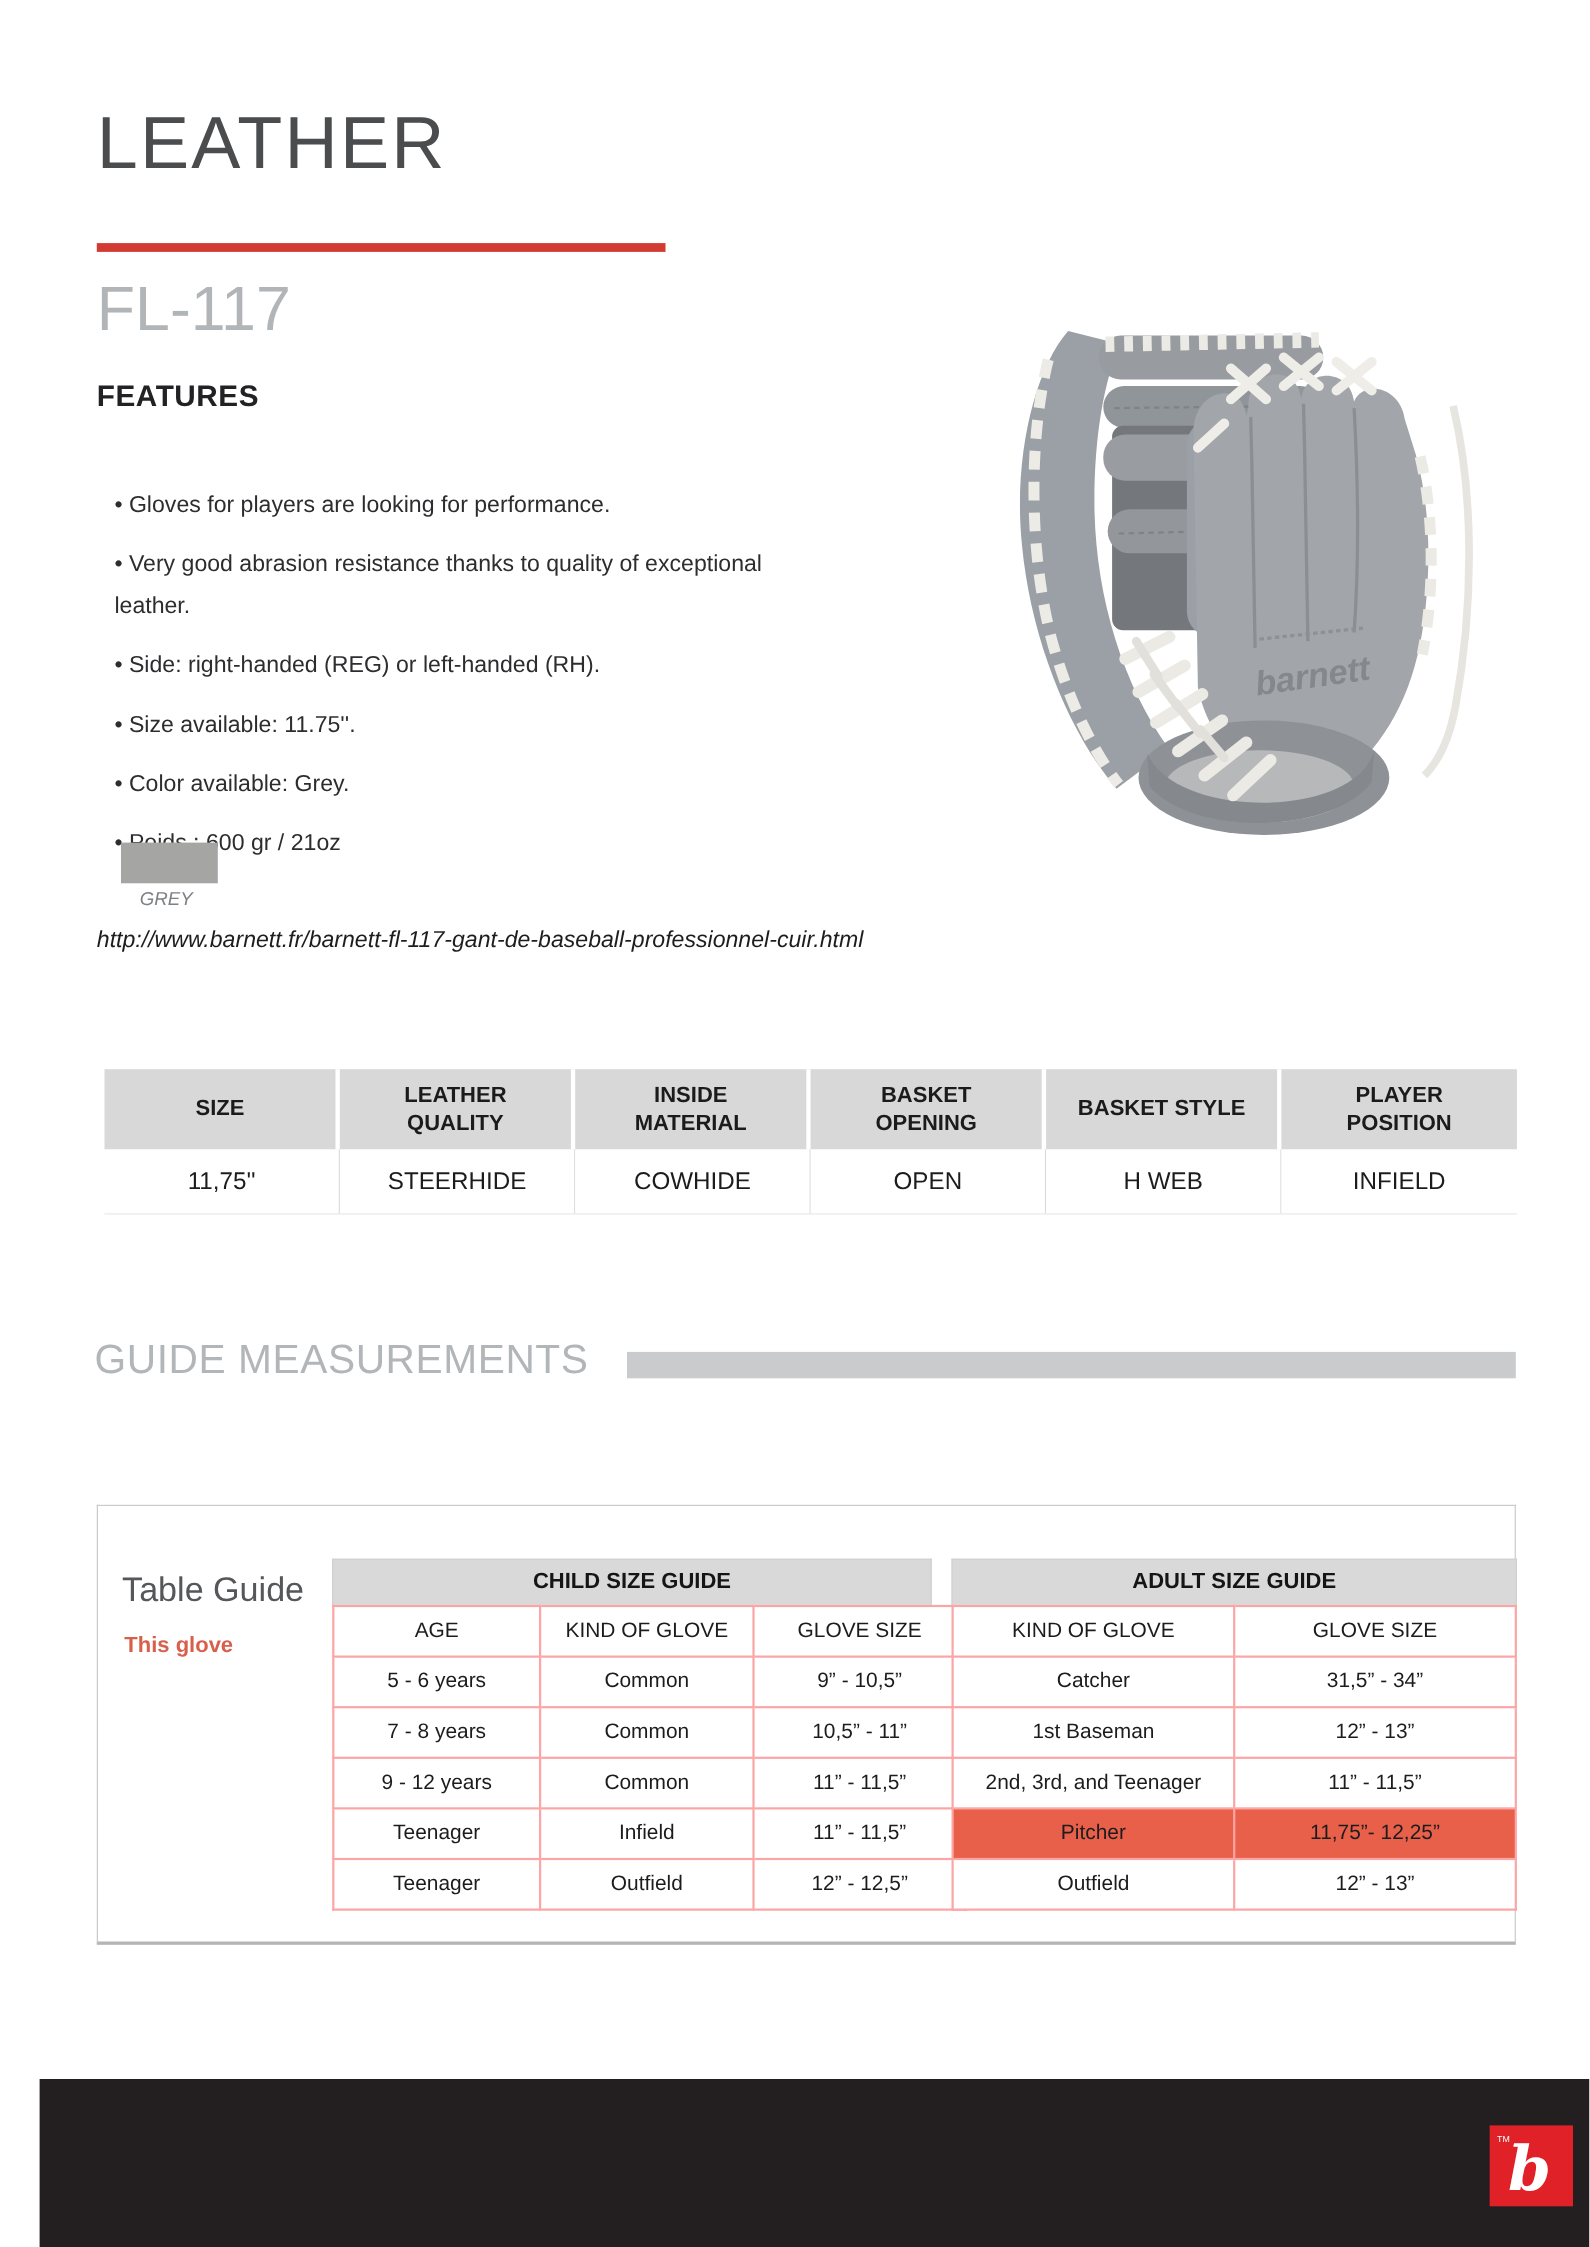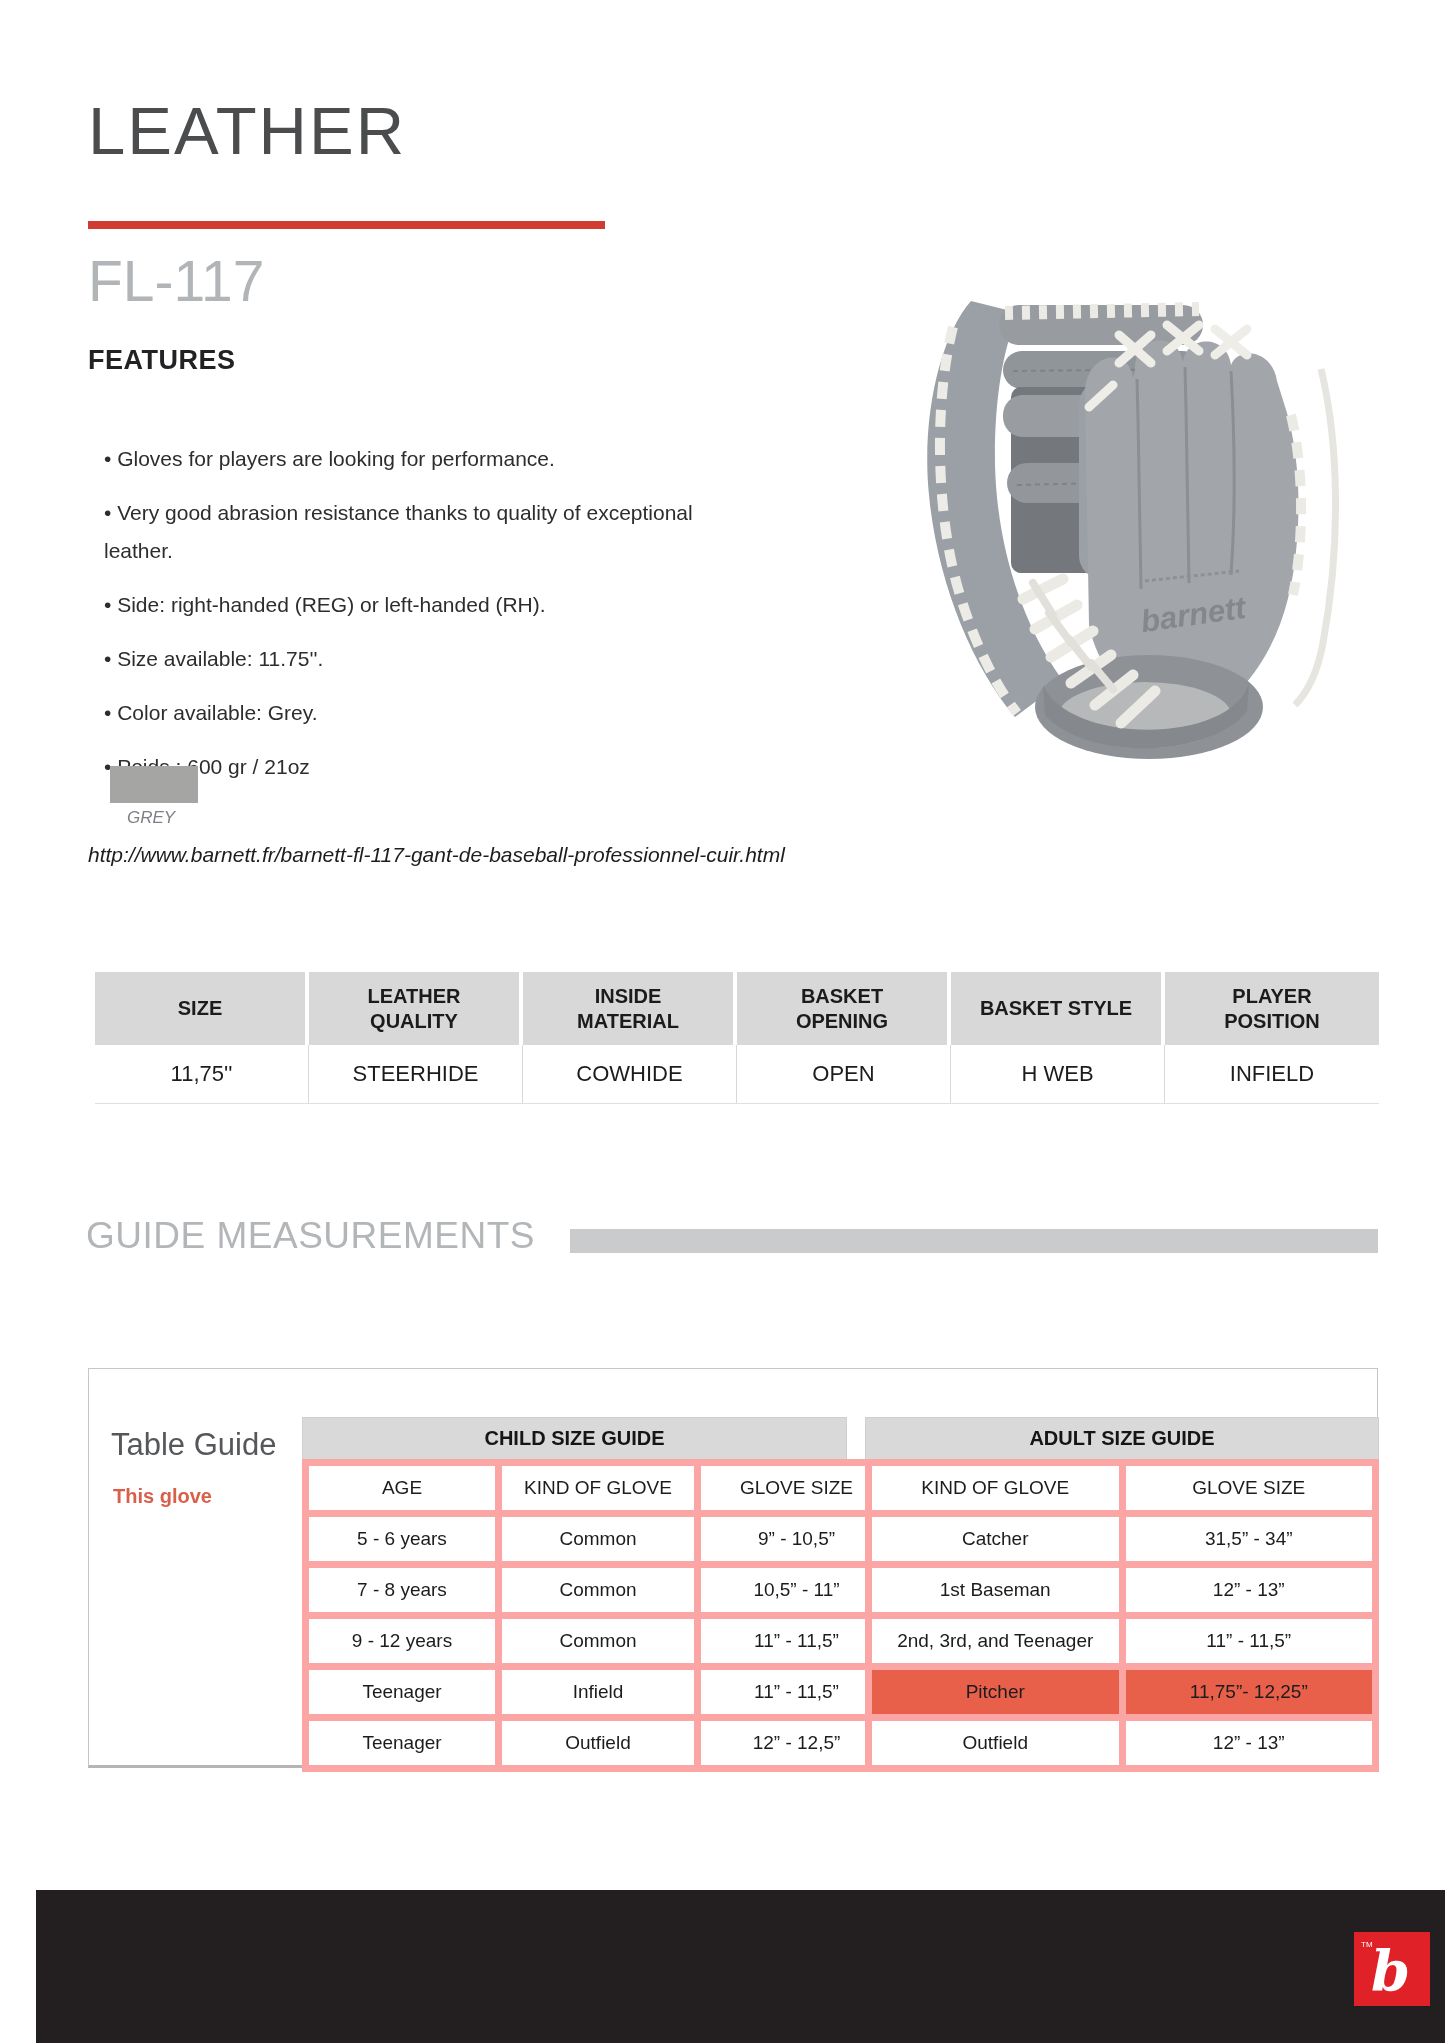--- a/index.html
+++ b/index.html
@@ -51,21 +51,21 @@
 
   .size-table { position:absolute; top:48px; }
   .size-table.child { left:213px; width:545px; }
   .size-table.adult { left:776px; width:514px; }
   .band {
     background:#d9d9d9; height:42px; display:flex; align-items:center; justify-content:center;
     font-weight:bold; font-size:20px; color:#151515; border:1px solid #cfcfcf; border-bottom:none; box-sizing:border-box;
   }
   table.guide-table { border-collapse:collapse; width:100%; table-layout:fixed; }
   table.guide-table td {
-    border:7px solid #fca5a5; height:44px; text-align:center; vertical-align:middle;
+    border:2px solid #fca5a5; height:44px; text-align:center; vertical-align:middle;
     font-size:19px; color:#1c1c1e; background:#fff; padding:0 4px;
   }
   .col-age { width:178px; } .col-kind { width:184px; } .col-size { width:183px; }
   tr.hl td { background:var(--hl, #e8604a); }
 
   
   .footer { left:0; top:1890px; width:1445px; height:153px;margin-left:36px; }
   .logo { position:absolute; right:51px; top:42px; width:76px; height:74px; }
 </style>
 </head>

